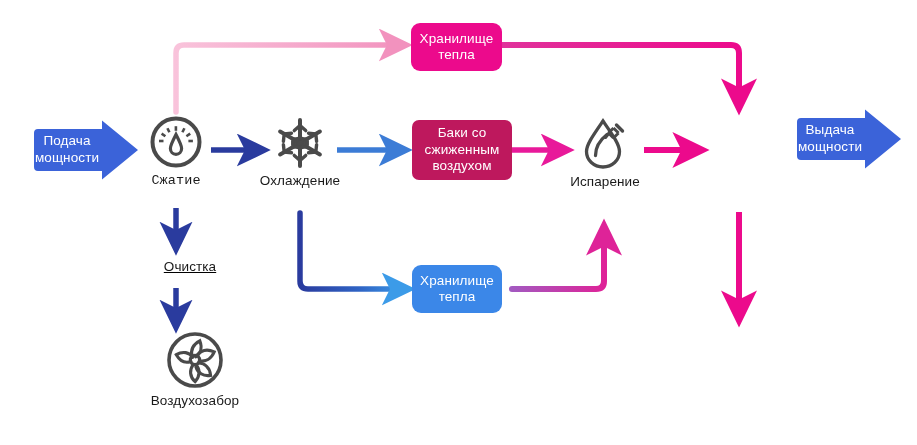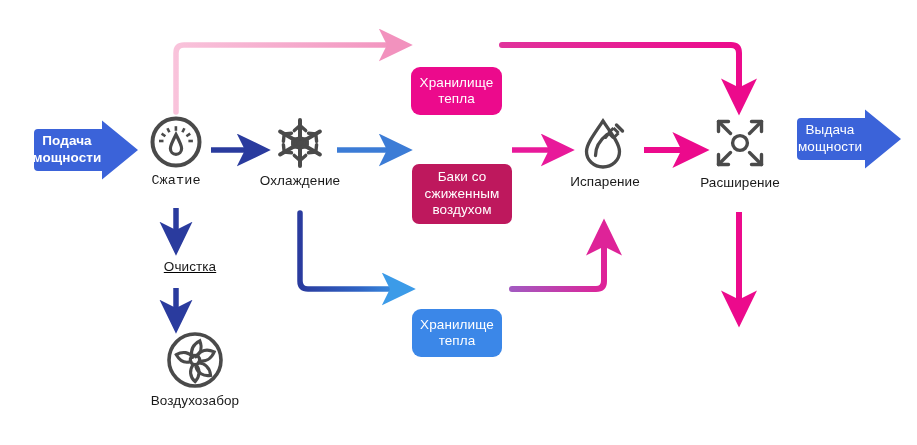--- a/index.html
+++ b/index.html
@@ -37,21 +37,20 @@
     position: absolute;
     border-radius: 9px;
     display: flex;
     align-items: center;
     justify-content: center;
     text-align: center;
     color: #ffffff;
     font-size: 13.5px;
     line-height: 1.22;
     letter-spacing: 0.1px;
-    margin-top: 44px;
   }
   .pw-arrow {
     position: absolute;
     color: #ffffff;
     font-size: 13.5px;
     line-height: 1.25;
     letter-spacing: 0.1px;
   }
   .pw-arrow .pw-text {
     position: absolute;
@@ -133,21 +132,21 @@
 
     <line x1="176" y1="288" x2="176" y2="325" stroke="#2A3B9E" stroke-width="5.5" marker-end="url(#mkNavy)"></line>
 
     <path d="M300,213 L300,281 Q300,289 308,289 L407,289" fill="none" stroke="url(#gradColdArrow)" stroke-width="5.5" stroke-linecap="round" marker-end="url(#mkBlueGrad)"></path>
 
     <path d="M512,289 L596,289 Q604,289 604,281 L604,228" fill="none" stroke="url(#gradColdToEvap)" stroke-width="6" stroke-linecap="round" marker-end="url(#mkOrchid)"></path>
 
     <line x1="739" y1="212" x2="739" y2="318" stroke="#EC0A8C" stroke-width="6" marker-end="url(#mkMagenta2)"></line>
   </svg>
 
-  <div class="pw-arrow" style="left:30px; top:119px; width:110px; height:62px;font-weight:bold;">
+  <div class="pw-arrow" style="left:30px; top:119px; width:110px; height:62px;">
     <svg width="110" height="62" viewBox="0 0 110 62" style="position:absolute;left:0;top:0;">
       <path d="M4,14 Q4,10 8,10 L72,10 L72,1.5 L108,31 L72,60.5 L72,52 L8,52 Q4,52 4,48 Z" fill="#3B63D9"></path>
     </svg>
     <span class="pw-text">
       <span>Подача</span><br>
       <span>мощности</span>
     </span>
   </div>
 
   <div class="pw-arrow" style="left:793px; top:108px; width:110px; height:62px;">
@@ -230,36 +229,20 @@
       <path d="M26,6 C36,20.5 42.5,29.5 42.5,36.5 C42.5,45.3 35.1,52 26,52
                C16.9,52 9.5,45.3 9.5,36.5 C9.5,29.5 16,20.5 26,6 Z" fill="none" stroke="#4A4A4A" stroke-width="3.3"></path>
       <path d="M18.5,40.5 C18.5,31 23,25 30,19.5" fill="none" stroke="#4A4A4A" stroke-width="3.3" stroke-linecap="round"></path>
       <path d="M31.5,18 L36.5,13 M36.5,13 L41.5,18 M41.5,18 L36.5,23 M36.5,23 L31.5,18 Z" fill="none" stroke="#4A4A4A" stroke-width="3"></path>
       <line x1="39.5" y1="10" x2="45.5" y2="16" stroke="#4A4A4A" stroke-width="3.4" stroke-linecap="round"></line>
       <line x1="28.5" y1="22.5" x2="32.5" y2="17.5" stroke="#4A4A4A" stroke-width="3" stroke-linecap="round"></line>
     </svg>
     <span class="node-label">Испарение</span>
   </div>
 
-  <div class="node" style="left:695px; top:114px; width:90px;">
-    <svg class="node-icon" width="58" height="58" viewBox="0 0 58 58">
-      <circle cx="29" cy="29" r="7.4" fill="none" stroke="#4A4A4A" stroke-width="3.4"></circle>
-      <g stroke="#4A4A4A" stroke-width="3.4" stroke-linecap="round" fill="none">
-        <path d="M19.5,19.5 L7.5,7.5"></path>
-        <path d="M7.5,7.5 L7.5,17.5 M7.5,7.5 L17.5,7.5"></path>
-        <path d="M38.5,19.5 L50.5,7.5"></path>
-        <path d="M50.5,7.5 L40.5,7.5 M50.5,7.5 L50.5,17.5"></path>
-        <path d="M19.5,38.5 L7.5,50.5"></path>
-        <path d="M7.5,50.5 L17.5,50.5 M7.5,50.5 L7.5,40.5"></path>
-        <path d="M38.5,38.5 L50.5,50.5"></path>
-        <path d="M50.5,50.5 L50.5,40.5 M50.5,50.5 L40.5,50.5"></path>
-      </g>
-    </svg>
-    <span class="node-label">Расширение</span>
-  </div>
 
   <div class="node" style="left:145px; top:256px; width:90px;text-decoration:underline;">
     <span class="node-label">Очистка</span>
   </div>
 
   <div class="node" style="left:126px; top:330px; width:100px;margin-left:19px;">
     <svg class="node-icon" width="60" height="60" viewBox="0 0 60 60">
       <circle cx="30" cy="30" r="26" fill="none" stroke="#4A4A4A" stroke-width="3.6"></circle>
       <circle cx="30" cy="30" r="4.6" fill="none" stroke="#4A4A4A" stroke-width="3.2"></circle>
       <g fill="none" stroke="#4A4A4A" stroke-width="3.1" stroke-linecap="round">

